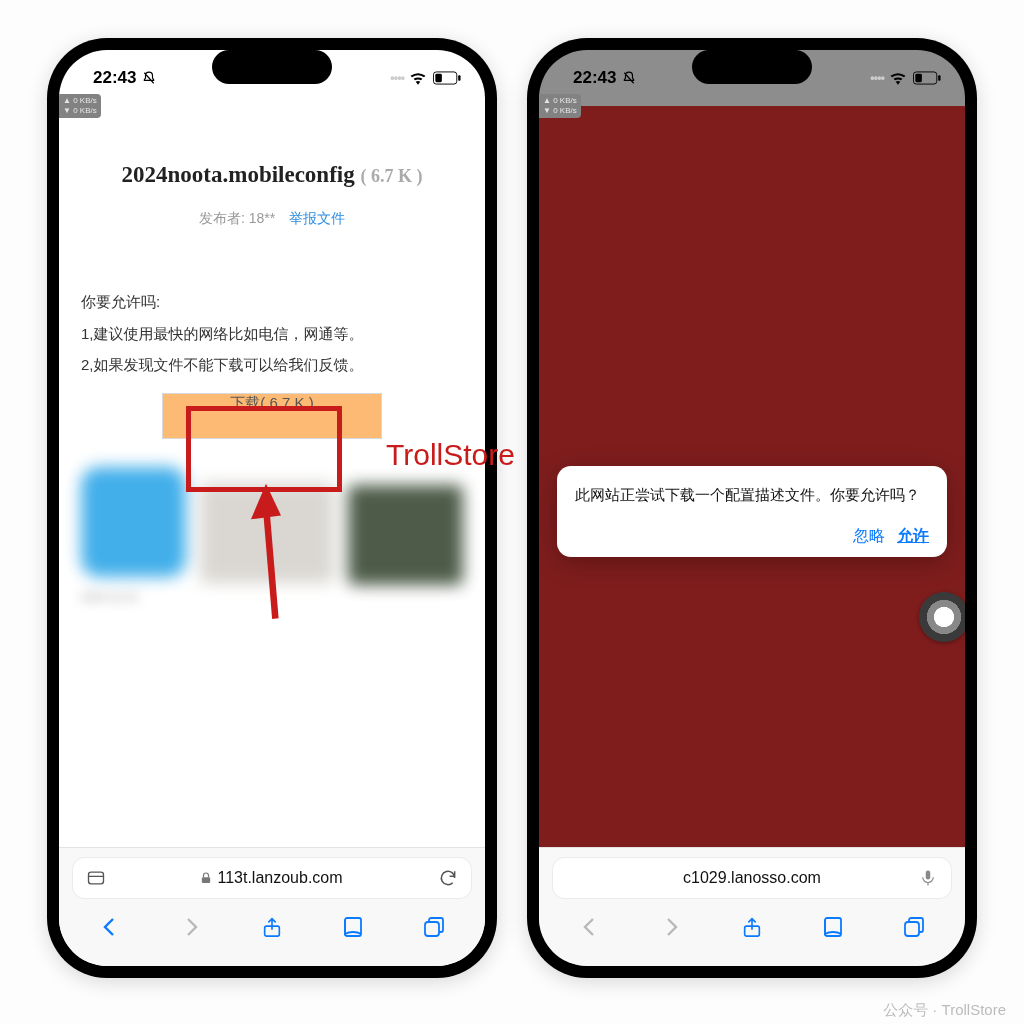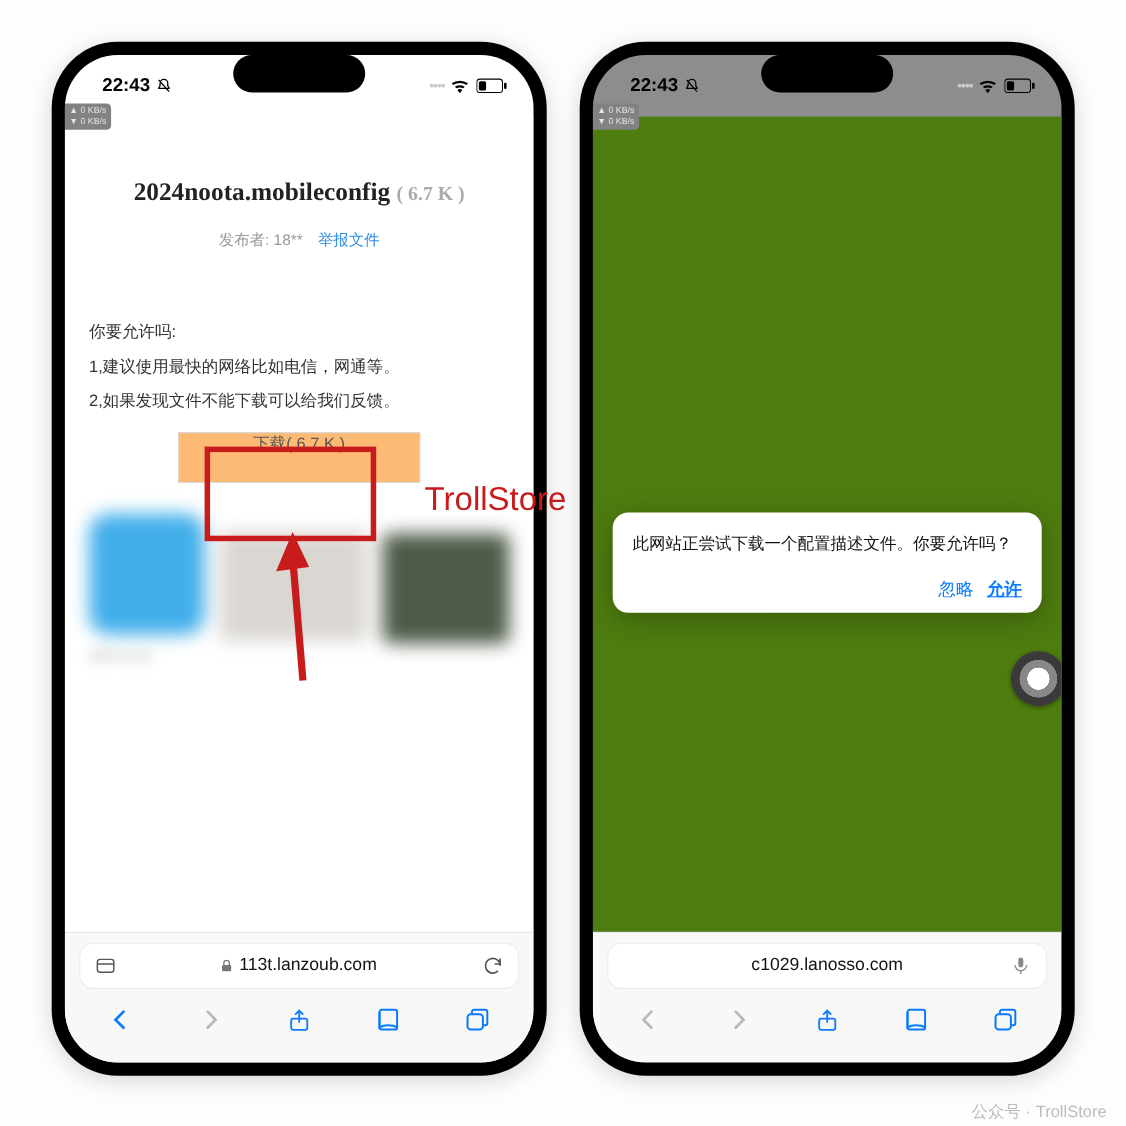--- a/index.html
+++ b/index.html
@@ -79,21 +79,21 @@
     padding: 2px 4px;
     border-radius: 0 4px 4px 0;
     z-index: 50;
   }
   .content {
     flex: 1;
     overflow: hidden;
     position: relative;
     background: #fff;
   }
-  .content.gray { background: #4d7c0f; }
+  .content.gray { background: #7f1d1d; }
   .page {
     padding: 56px 22px 0 22px;
     color: #333;
   }
   .file-title {
     text-align: center;
     font-family: "Times New Roman", serif;
     font-size: 23px;
     color: #222;
     font-weight: 700;

